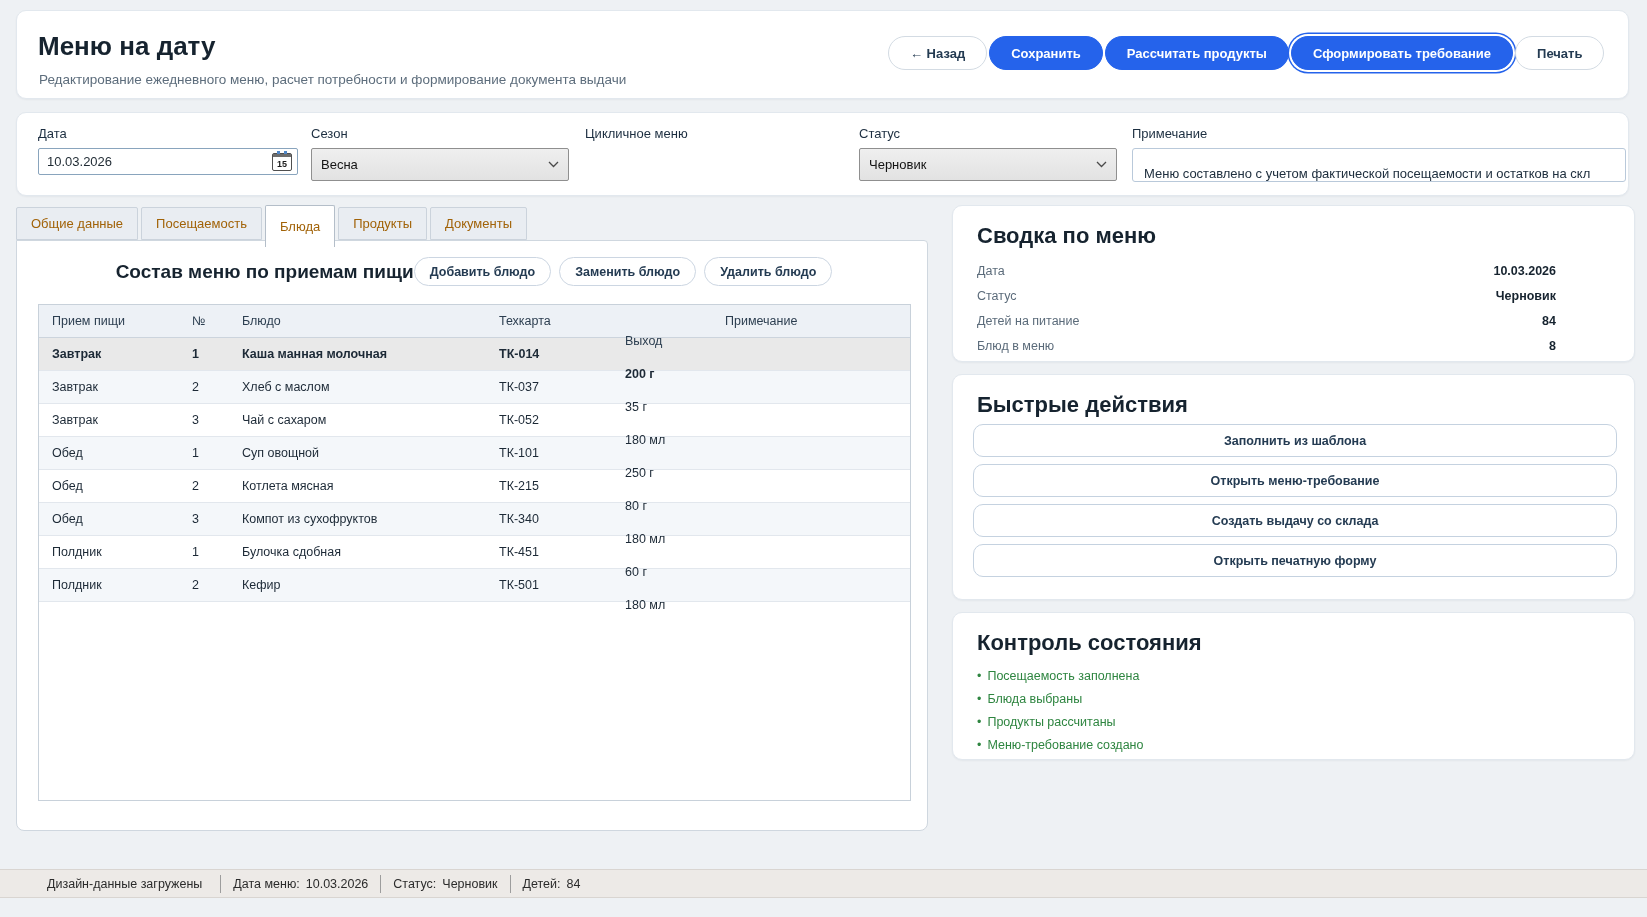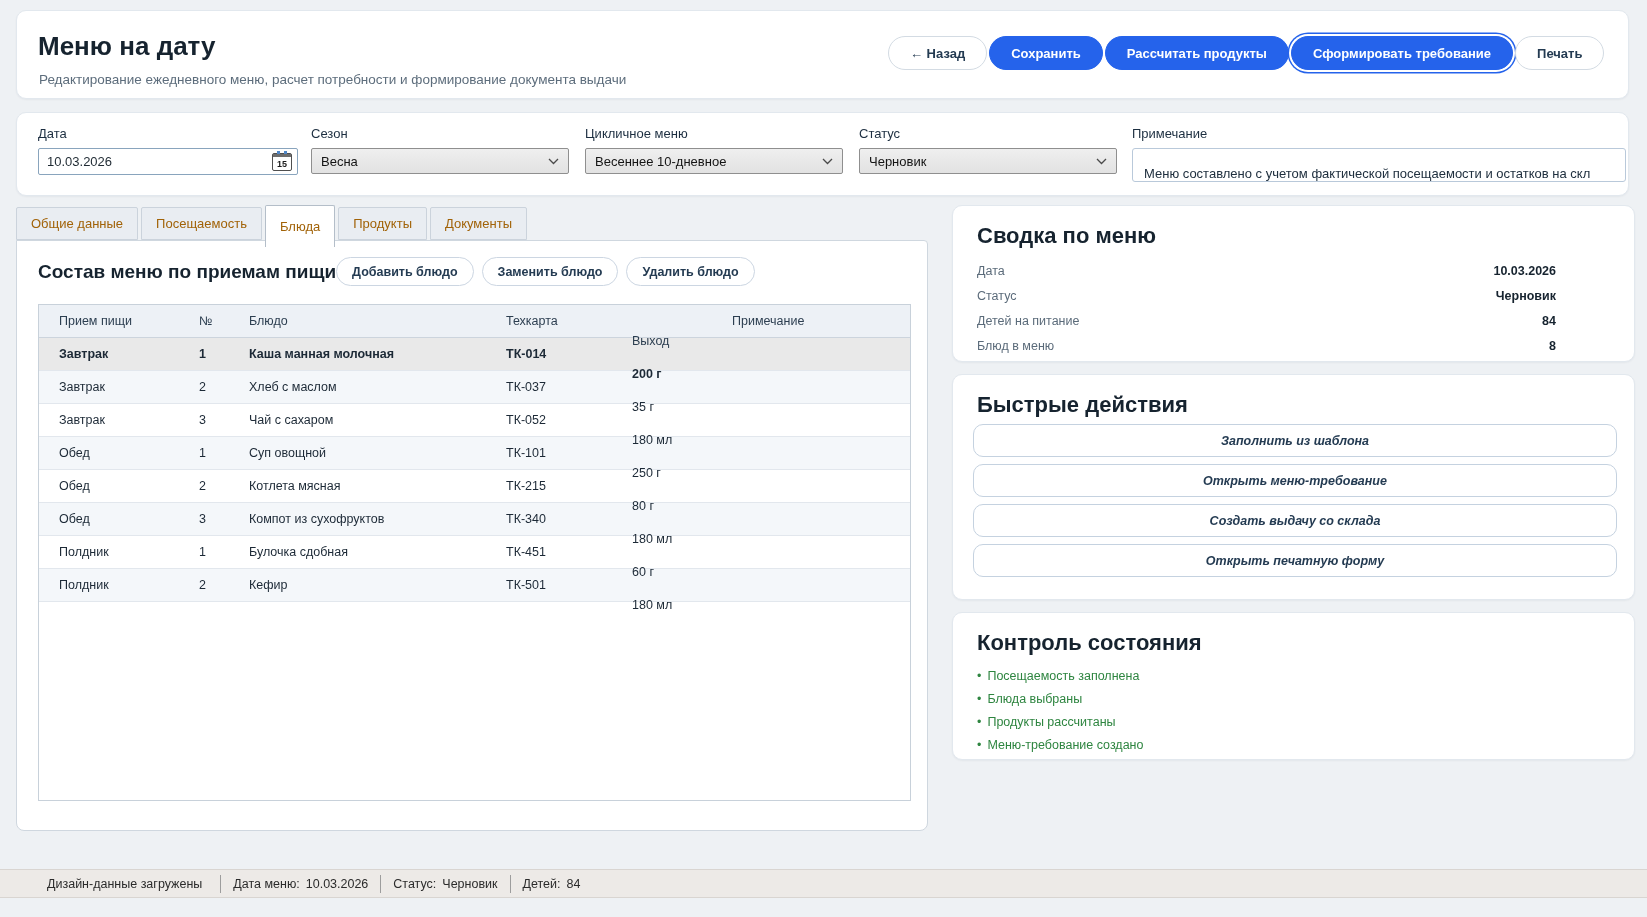--- a/index.html
+++ b/index.html
@@ -46,72 +46,72 @@
     width:100%; height:27px; background:#fff; border:1px solid #89a4bd; border-radius:2px;
     display:flex; align-items:center; justify-content:space-between; padding:0 5px 0 8px;
     font-size:13px; color:#1f2a33; cursor:text;
   }
   .cal { position:relative; width:20px; height:18px; border:1px solid #4f4f4f; border-radius:2px; background:#fff; cursor:pointer; flex:0 0 auto; }
   .cal-dot { position:absolute; top:-3px; width:3px; height:4px; background:#4f86c6; }
   .cal-dot.d1 { left:4px; } .cal-dot.d2 { right:4px; }
   .cal-top { position:absolute; top:0; left:0; right:0; height:3px; background:#6d6d6d; }
   .cal-num { position:absolute; left:0; right:0; bottom:1px; text-align:center; font-size:9px; font-weight:700; color:#1a1a1a; line-height:10px; }
   .select {
-    width:100%; height:26px; background:linear-gradient(#efefef,#e2e2e2); border:1px solid #8f8f8f; border-radius:2px;
+    width:100%; height:33px; background:linear-gradient(#efefef,#e2e2e2); border:1px solid #8f8f8f; border-radius:2px;
     display:flex; align-items:center; justify-content:space-between; padding:0 9px;
     font-size:13px; color:#141414; cursor:pointer;gap:24px;
   }
   .text-input {
     width:100%; height:34px; background:#fff; border:1px solid #b9c9da; border-radius:3px;
     display:flex; align-items:flex-end; padding:0 11px; font-size:13px; color:#20303f;
     white-space:nowrap; overflow:hidden; cursor:text;
   }
 
   
   .tabs { position:absolute; left:16px; top:205px; height:42px; display:flex; gap:3px; z-index:5; }
   .tab {
     margin-top:2px; height:33px; padding:0 14px; display:flex; align-items:center;
     background:#e9edf2; border:1px solid #cbd3dc; border-radius:2px 2px 0 0;
     font-size:13px; color:#a16207; cursor:pointer; white-space:nowrap;
   }
   .tab.active { margin-top:0; height:42px; background:#fff; border-color:#b4bec9; border-bottom:none; }
 
   .main-panel { position:absolute; left:16px; top:240px; width:912px; height:591px; background:#fff; border:1px solid #cfd7df; border-radius:0 4px 8px 8px; }
-  .section-row { position:absolute; left:21px; right:17px; top:16px; display:flex; justify-content:flex-start; align-items:center; }
+  .section-row { position:absolute; left:21px; right:17px; top:16px; display:flex; justify-content:center; align-items:center; }
   .section-title { font-size:19px; font-weight:700; color:#16232f; }
   .dish-actions { display:flex; gap:8px; }
   .btn-small {
     height:29px; border-radius:15px; padding:0 15px; background:#fff; border:1px solid #ccd6e2;
     display:inline-flex; align-items:center; font-family:"Liberation Sans",sans-serif;
     font-size:12.5px; font-weight:600; color:#243b52; cursor:pointer; white-space:nowrap;
   }
 
   .table-wrap { position:absolute; left:21px; top:63px; width:873px; height:497px; border:1px solid #c8d1da; background:#fff; overflow:hidden; }
   .trow { display:flex; height:33px; align-items:center; font-size:12.5px; color:#1c2936; border-bottom:1px solid #e2e7ed; cursor:pointer; }
   .thead { background:#edf1f6; color:#2c3e50; border-bottom:1px solid #ccd4dd; cursor:default; }
-  .cell { padding-left:20px; overflow:hidden; white-space:nowrap; }
+  .cell { padding-left:13px; overflow:hidden; white-space:nowrap; }
   .c-meal { width:140px; } .c-num { width:50px; } .c-dish { width:257px; }
   .c-tech { width:126px; } .c-out { width:100px;margin-top:40px; } .c-note { flex:1; }
   .trow.alt { background:#f4f7fa; }
   .trow.selected { background:#e9e9e9; font-weight:600; }
 
   
   .side-card1 { left:952px; top:205px; width:683px; height:157px; }
   .side-card2 { left:952px; top:374px; width:683px; height:226px; }
   .side-card3 { left:952px; top:612px; width:683px; height:148px; }
   .side-title { position:absolute; left:24px; top:17px; font-size:22px; font-weight:700; color:#16232f; }
   .summary-rows { position:absolute; left:24px; right:78px; top:52px; }
   .srow { height:25px; display:flex; align-items:center; justify-content:space-between; font-size:12.5px; }
   .srow .slbl { color:#5b6b7a; }
   .srow .sval { font-weight:700; color:#16232f; }
   .qbtns { position:absolute; left:20px; right:17px; top:49px; display:flex; flex-direction:column; gap:7px; }
   .qbtn {
     height:33px; background:#fff; border:1px solid #c5d2e0; border-radius:10px;
     display:flex; align-items:center; justify-content:center; font-family:"Liberation Sans",sans-serif;
-    font-size:12.5px; font-weight:600; color:#243b52; cursor:pointer;font-style:italic;
+    font-size:12.5px; font-weight:600; color:#243b52; cursor:pointer;
   }
   .citems { position:absolute; left:24px; top:51px; }
   .citem { height:23px; display:flex; align-items:center; gap:6px; font-size:12.5px; color:#2e8540; }
 
   
   .statusbar {
     position:absolute; left:0; top:869px; width:1647px; height:29px;
     background:#edeae7; border-top:1px solid #d9d5d1; border-bottom:1px solid #d9d5d1;
     display:flex; align-items:center; padding-left:47px; font-size:12.5px; color:#2b2b2b;
   }
@@ -150,26 +150,20 @@
     <span class="flabel">Сезон</span>
     <div class="select">
       <span>Весна</span>
       <svg width="11" height="7" viewBox="0 0 11 7">
           <path d="M1 1l4.5 4.5L10 1" fill="none" stroke="#4a4a4a" stroke-width="1.3"></path>
         </svg>
     </div>
   </div>
   <div class="field f-cyclic">
     <span class="flabel">Цикличное меню</span>
-    <div class="select">
-      <span>Весеннее 10-дневное</span>
-      <svg width="11" height="7" viewBox="0 0 11 7">
-          <path d="M1 1l4.5 4.5L10 1" fill="none" stroke="#4a4a4a" stroke-width="1.3"></path>
-        </svg>
-    </div>
   </div>
   <div class="field f-status">
     <span class="flabel">Статус</span>
     <div class="select">
       <span>Черновик</span>
       <svg width="11" height="7" viewBox="0 0 11 7">
           <path d="M1 1l4.5 4.5L10 1" fill="none" stroke="#4a4a4a" stroke-width="1.3"></path>
         </svg>
     </div>
   </div>

